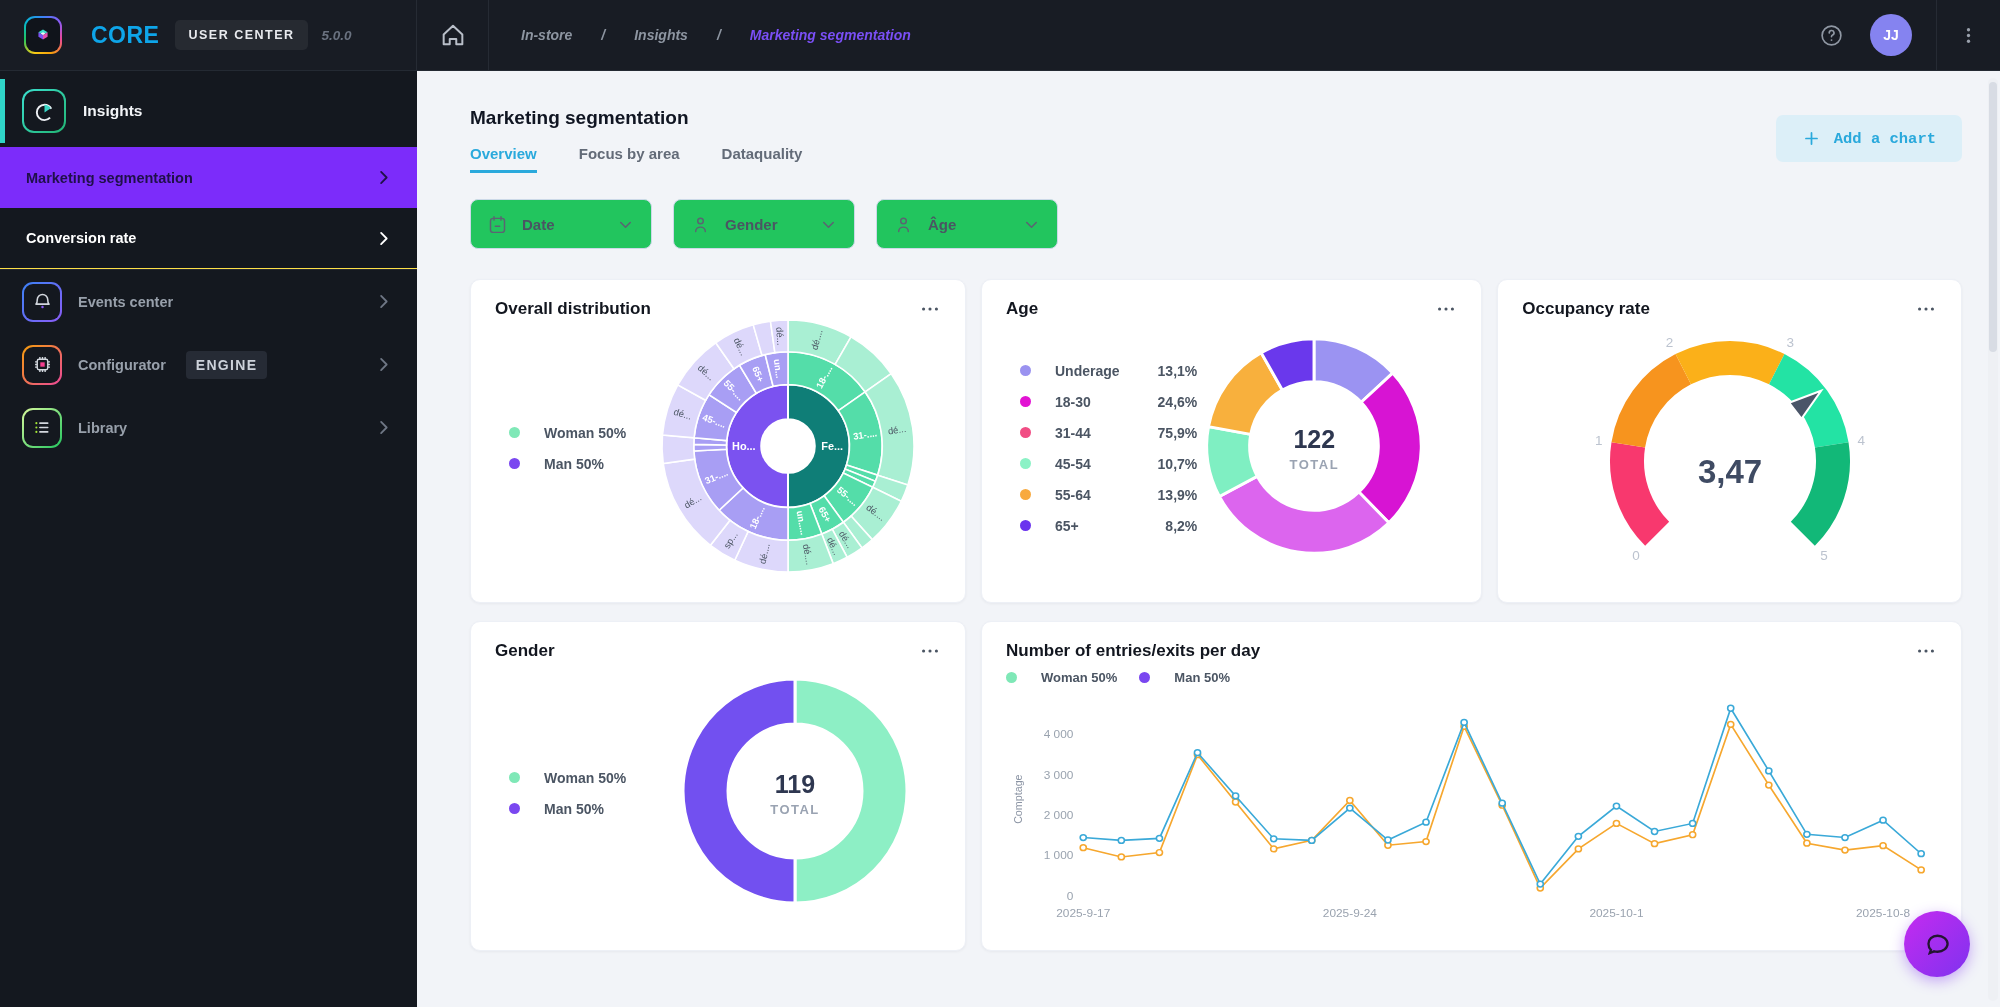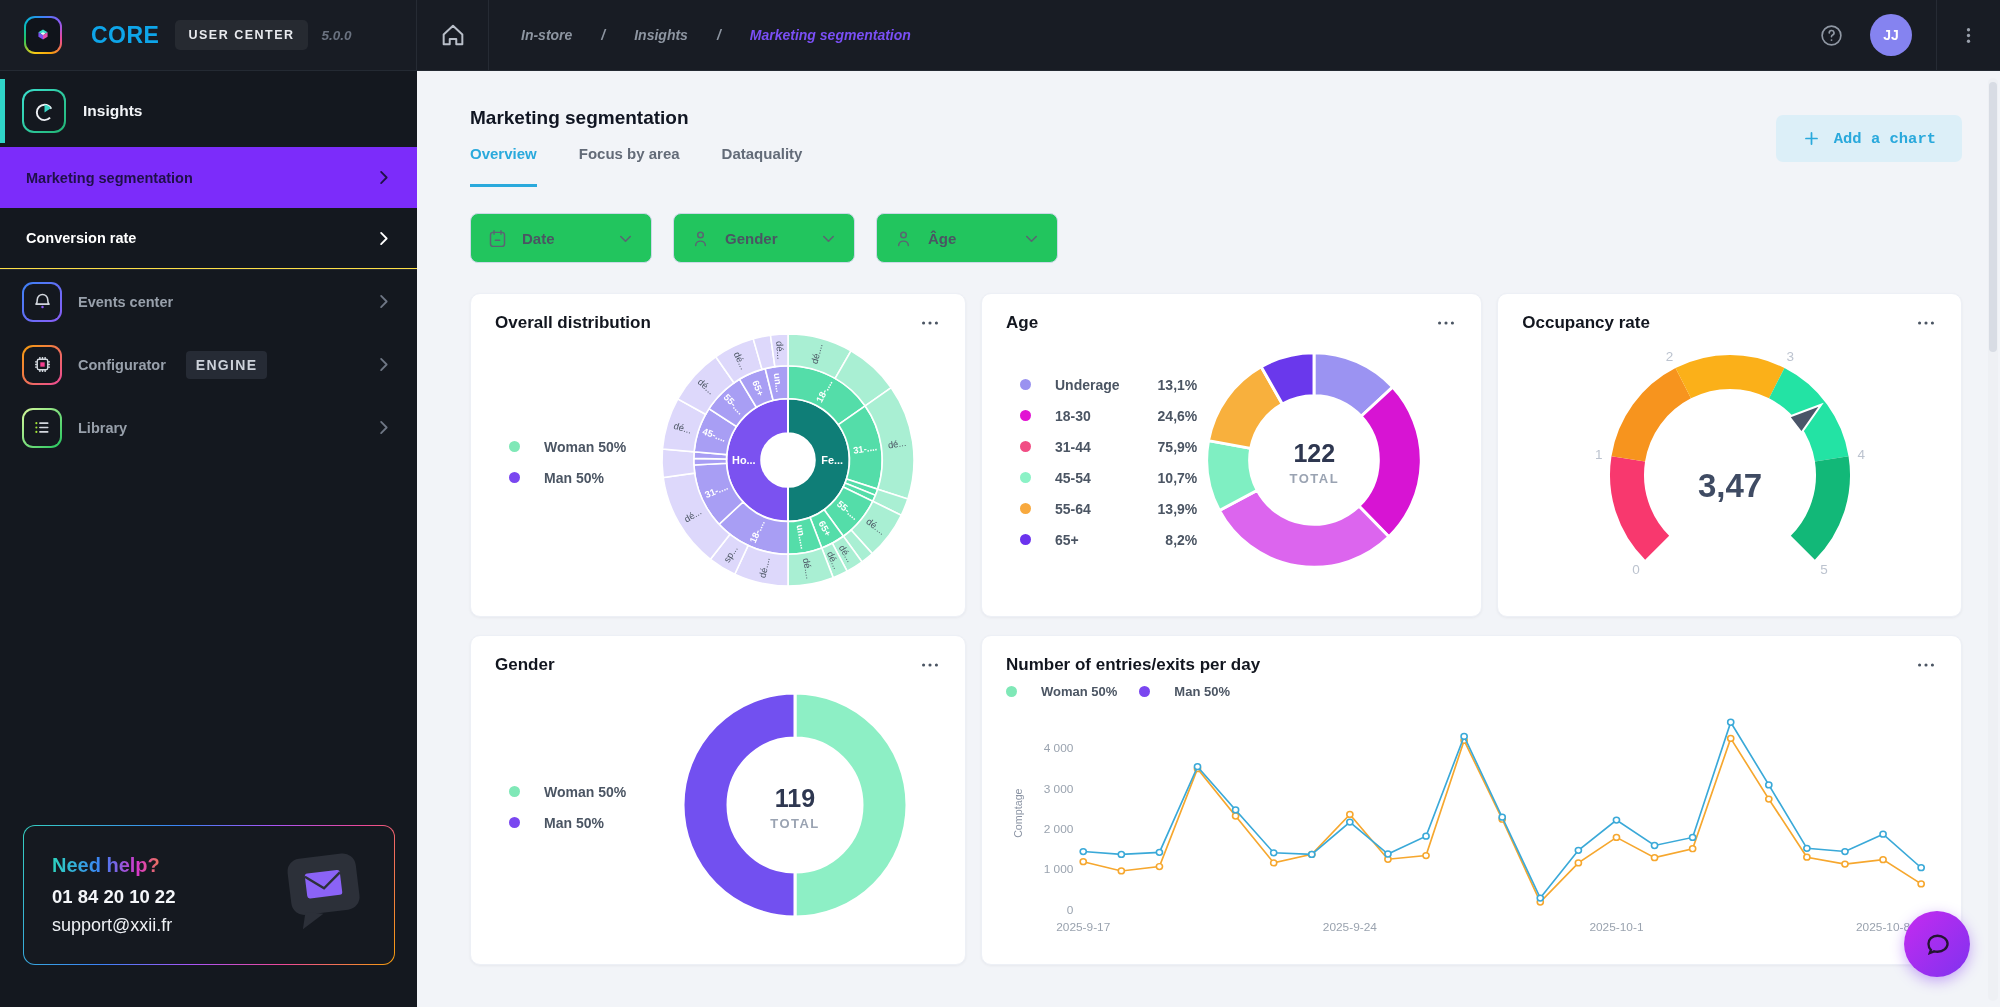--- a/index.html
+++ b/index.html
@@ -63,21 +63,21 @@
       linear-gradient(120deg,#35d0c0,#3b82f6 35%,#a855f7 55%,#ec4899 75%,#f59e0b) border-box;
     padding:20px 20px 20px 28px; display:flex; align-items:center; justify-content:space-between; }
   .help-title { font-size:20px; font-weight:800; margin-bottom:9px;
     background:linear-gradient(90deg,#2dd4bf,#3b82f6 40%,#d938c8 70%,#f59e0b);
     -webkit-background-clip:text; background-clip:text; color:transparent; }
   .help-phone { color:#f4f6f9; font-size:18.5px; font-weight:700; margin-bottom:7px; }
   .help-email { color:#eef1f5; font-size:18px; font-weight:400; }
   
   .page-title { font-size:19px; font-weight:800; color:#101522; margin-bottom:16px; }
   .tabs { display:flex; gap:42px; margin-bottom:26px; }
-  .tab { font-size:15px; font-weight:700; color:#636b78; padding-bottom:22px;
+  .tab { font-size:15px; font-weight:700; color:#636b78; padding-bottom:8px;
     border-bottom:3px solid transparent; cursor:pointer; }
   .tab.active { color:#2aa9dc; border-bottom-color:#2aa9dc; }
   .filters { display:flex; gap:21px; margin-bottom:30px; }
   .filter { width:182px; height:50px; background:#22c55e; border:1.5px solid #ccd9e8;
     border-radius:8px; display:flex; align-items:center; gap:14px; padding:0 16px;
     color:#4b5563; font-size:15px; font-weight:600; cursor:pointer; }
   .filter .chevd { margin-left:auto; display:flex; }
   .add-chart { position:absolute; top:44px; right:38px; height:47px; padding:0 26px;
     background:#dceff8; border:none; border-radius:7px; display:flex; align-items:center;
     gap:13px; color:#2aa9dc; font-size:15.5px; font-weight:800; cursor:pointer;
@@ -245,35 +245,20 @@
             </span>
           </div>
           <span>Library</span>
           <span class="chev">
             <svg viewBox="0 0 24 24" width="19" height="19" fill="none" stroke="currentColor" stroke-width="2.3" stroke-linecap="round" stroke-linejoin="round">
               <path d="M9 5l7 7-7 7"></path>
             </svg>
           </span>
         </div>
       </div>
-    <div class="help-box">
-      <div>
-        <div class="help-title">Need help?</div>
-        <div class="help-phone">01 84 20 10 22</div>
-        <div class="help-email">support@xxii.fr</div>
-      </div>
-      <svg viewBox="0 0 110 110" width="102" height="102">
-        <g transform="rotate(-7 55 55)">
-          <rect x="20" y="13" width="74" height="61" rx="14" fill="#2c3039"></rect>
-          <path d="M34 71 L29 89 L53 75 Z" fill="#2c3039"></path>
-          <rect x="38" y="30" width="38" height="27" rx="3" fill="#8b63f7"></rect>
-          <path d="M38 33 L57 48 L76 33" fill="none" stroke="#2c3039" stroke-width="2.6"></path>
-        </g>
-      </svg>
-    </div>
   </div>
 
   <div class="main">
     <div class="page-title">Marketing segmentation</div>
     <button class="add-chart">
       <svg viewBox="0 0 24 24" width="19" height="19" fill="none" stroke="#2aa9dc" stroke-width="2.2" stroke-linecap="round">
         <path d="M12 5v14M5 12h14"></path>
       </svg>
       <span>Add a chart</span>
     </button>

